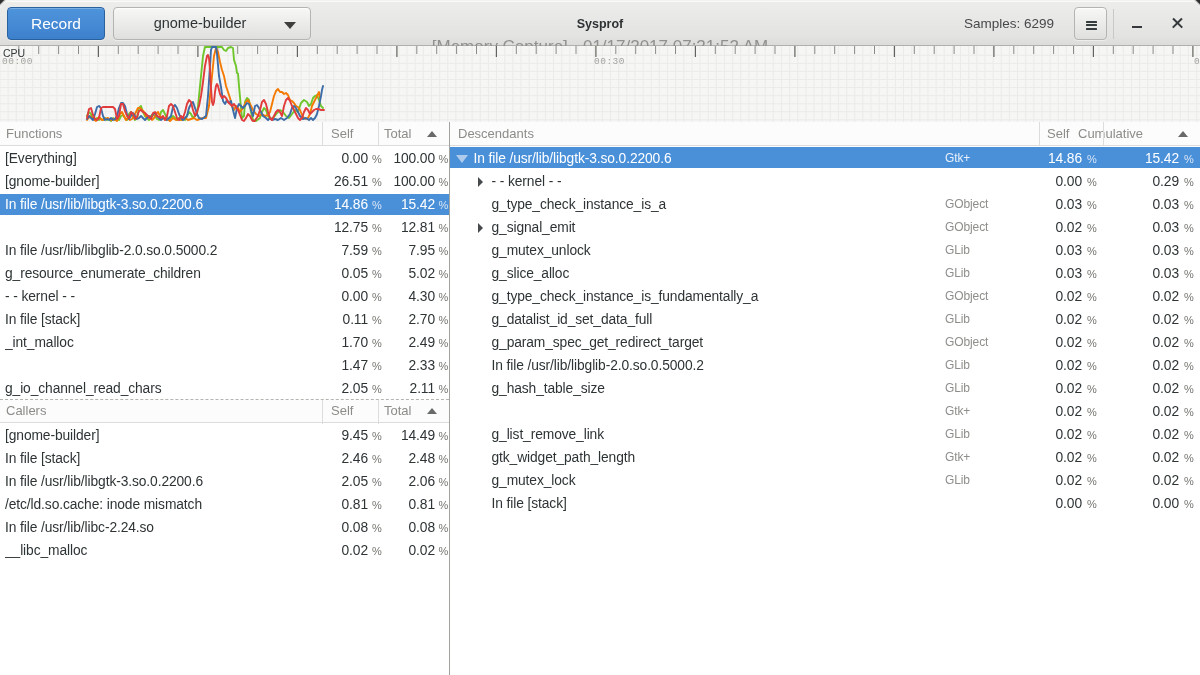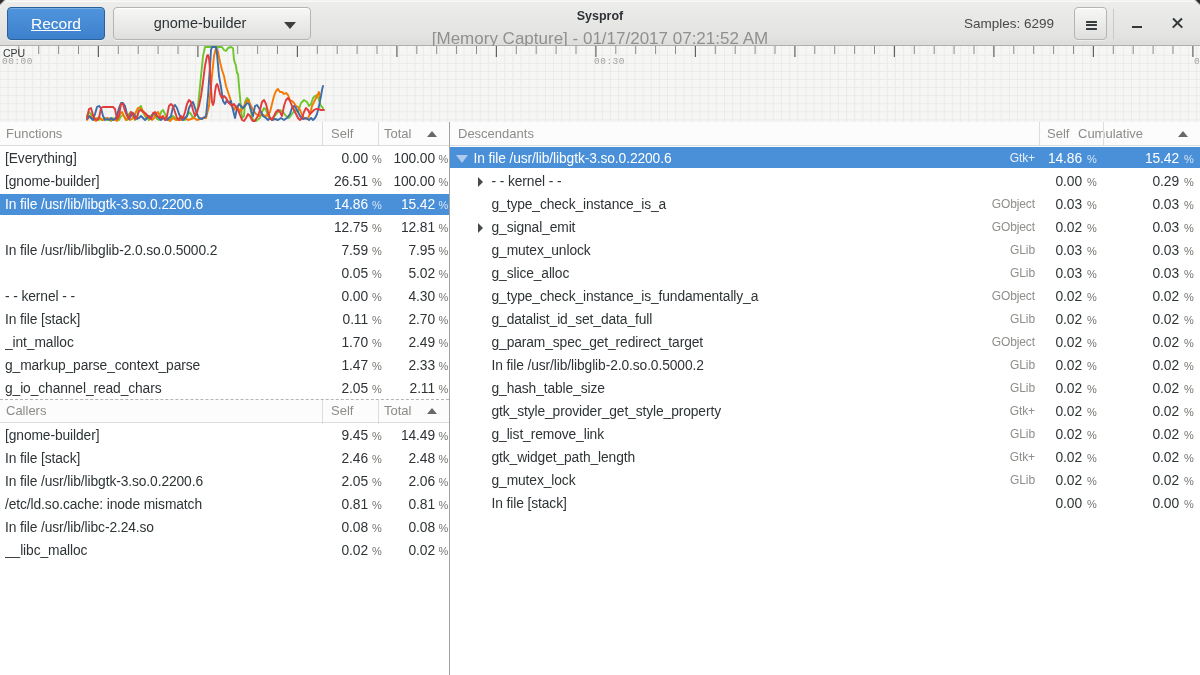--- a/index.html
+++ b/index.html
@@ -14,28 +14,28 @@
 #corner-l {left:0; background:linear-gradient(135deg, #2e2e2e 0 2.6px, rgba(40,40,40,0.35) 3.4px, transparent 4.6px);}
 #corner-r {right:0; background:linear-gradient(225deg, #2e2e2e 0 2.6px, rgba(40,40,40,0.35) 3.4px, transparent 4.6px);}
 .btn { position:absolute; top:6px; height:33px; border-radius:4px;
   border:1px solid #b4b4b0;
   background:linear-gradient(to bottom,#f7f7f6,#e9e9e7 60%,#dfdfdd);
   box-shadow:inset 0 1px 0 rgba(255,255,255,0.8), 0 1px 0 rgba(255,255,255,0.45);
   color:#2e3436; font-size:15px; text-align:center; }
 #record { left:7px; width:98px; line-height:31px; color:#fff; font-size:15.5px;
   border-color:#29619e;
   background:linear-gradient(to bottom,#4e94db,#4589d4 60%,#3c80cc);
-  box-shadow:inset 0 1px 0 rgba(255,255,255,0.25), 0 1px 0 rgba(255,255,255,0.45);text-decoration:underline; }
+  box-shadow:inset 0 1px 0 rgba(255,255,255,0.25), 0 1px 0 rgba(255,255,255,0.45); }
 #combo { left:113px; width:198px; line-height:31px; font-size:14.5px; }
 #combo .arr { position:absolute; right:14px; top:14px; width:0; height:0;
   border-left:6.5px solid transparent; border-right:6.5px solid transparent;
   border-top:7px solid #3e3e3c; }
 #combo .lbl { position:absolute; left:0; right:24px; top:0; line-height:31px; }
 #title { position:absolute; left:300px; right:300px; top:0; height:46px; text-align:center; }
-#title .t { margin-top:8px; font-size:12.5px; font-weight:bold; color:#2f3234; line-height:14px;}
+#title .t { margin-top:16px; font-size:12.5px; font-weight:bold; color:#2f3234; line-height:14px;}
 #title .s { font-size:17px; color:#8f918f; line-height:12px; margin-top:10px; }
 #samples { position:absolute; right:146px; top:0; line-height:45px; font-size:13.5px; color:#47494a; }
 #menu { left:1074px; width:33px; }
 #menu i { position:absolute; left:11px; width:11px; height:2px; background:#363d3f; border-radius:0.5px; }
 #hbsep { position:absolute; left:1113px; top:8px; height:30px; width:1px; background:#c9c9c6; }
 #minb { position:absolute; left:1132px; top:25px; width:10px; height:2.4px; background:#35393b; }
 #closeb { position:absolute; left:1172px; top:17px; width:11px; height:11px; }
 #closeb i, #closeb b { position:absolute; left:-1px; top:4.3px; width:13px; height:2.4px; background:#35393b; }
 #closeb i { transform:rotate(45deg); }
 #closeb b { transform:rotate(-45deg); }
@@ -75,21 +75,21 @@
 #dash { border-top:1px dashed #b4b4b0; height:0; margin-top:-1px; }
 
 
 .rrow { position:relative; height:23px; line-height:23px; font-size:13.8px; letter-spacing:-0.1px; color:#2e3436; }
 .rrow .e { position:absolute; top:0; }
 .rrow .e.ind0 { left:6px; }
 .rrow .e.ind1 { left:27px; }
 .rrow .nm { position:absolute; top:0; white-space:nowrap; }
 .rrow .e.ind0 + .nm { left:23.5px; }
 .rrow .e.ind1 + .nm { left:41.5px; }
-.rrow .tag { position:absolute; right:165px; width:90px; text-align:right; font-size:12px; color:#8d8f8a; }
+.rrow .tag { position:absolute; right:165px; width:90px; font-size:12px; color:#8d8f8a; }
 .rrow .n1 { position:absolute; right:118px; width:60px; text-align:right; }
 .rrow .pc { position:absolute; right:102px; width:14px; font-size:11px; color:#73766f; text-align:left; padding-left:3px;}
 .rrow .n2 { position:absolute; right:21px; width:60px; text-align:right; }
 .rrow .pc2 { position:absolute; right:5px; width:14px; font-size:11px; color:#73766f; text-align:left; padding-left:3px;}
 .rrow .pc, .rrow .pc2 { line-height:24px; }
 .rrow.sel { background:linear-gradient(#4a90d9 0 21px,#ffffff 21px); color:#fff; }
 .rrow.sel .pc, .rrow.sel .pc2 { color:#d7e5f6; }
 .rrow.sel .tag { color:#e8f0fa; }
 .expd { display:inline-block; margin-top:8px; width:0; height:0;
   border-left:6.5px solid transparent; border-right:6.5px solid transparent;
@@ -178,20 +178,21 @@
         <span class="pc2">%</span>
       </div>
       <div class="lrow">
         <span class="nm">In file /usr/lib/libglib-2.0.so.0.5000.2</span>
         <span class="n1">7.59</span>
         <span class="pc">%</span>
         <span class="n2">7.95</span>
         <span class="pc2">%</span>
       </div>
       <div class="lrow">
+        <span class="nm">g_resource_enumerate_children</span>
         <span class="n1">0.05</span>
         <span class="pc">%</span>
         <span class="n2">5.02</span>
         <span class="pc2">%</span>
       </div>
       <div class="lrow">
         <span class="nm">- - kernel - -</span>
         <span class="n1">0.00</span>
         <span class="pc">%</span>
         <span class="n2">4.30</span>
@@ -205,21 +206,20 @@
         <span class="pc2">%</span>
       </div>
       <div class="lrow">
         <span class="nm">_int_malloc</span>
         <span class="n1">1.70</span>
         <span class="pc">%</span>
         <span class="n2">2.49</span>
         <span class="pc2">%</span>
       </div>
       <div class="lrow">
-        <span class="nm">g_markup_parse_context_parse</span>
         <span class="n1">1.47</span>
         <span class="pc">%</span>
         <span class="n2">2.33</span>
         <span class="pc2">%</span>
       </div>
       <div class="lrow">
         <span class="nm">g_io_channel_read_chars</span>
         <span class="n1">2.05</span>
         <span class="pc">%</span>
         <span class="n2">2.11</span>
@@ -381,21 +381,20 @@
         <span class="e ind1"></span>
         <span class="nm">g_hash_table_size</span>
         <span class="tag">GLib</span>
         <span class="n1">0.02</span>
         <span class="pc">%</span>
         <span class="n2">0.02</span>
         <span class="pc2">%</span>
       </div>
       <div class="rrow">
         <span class="e ind1"></span>
-        <span class="nm">gtk_style_provider_get_style_property</span>
         <span class="tag">Gtk+</span>
         <span class="n1">0.02</span>
         <span class="pc">%</span>
         <span class="n2">0.02</span>
         <span class="pc2">%</span>
       </div>
       <div class="rrow">
         <span class="e ind1"></span>
         <span class="nm">g_list_remove_link</span>
         <span class="tag">GLib</span>

